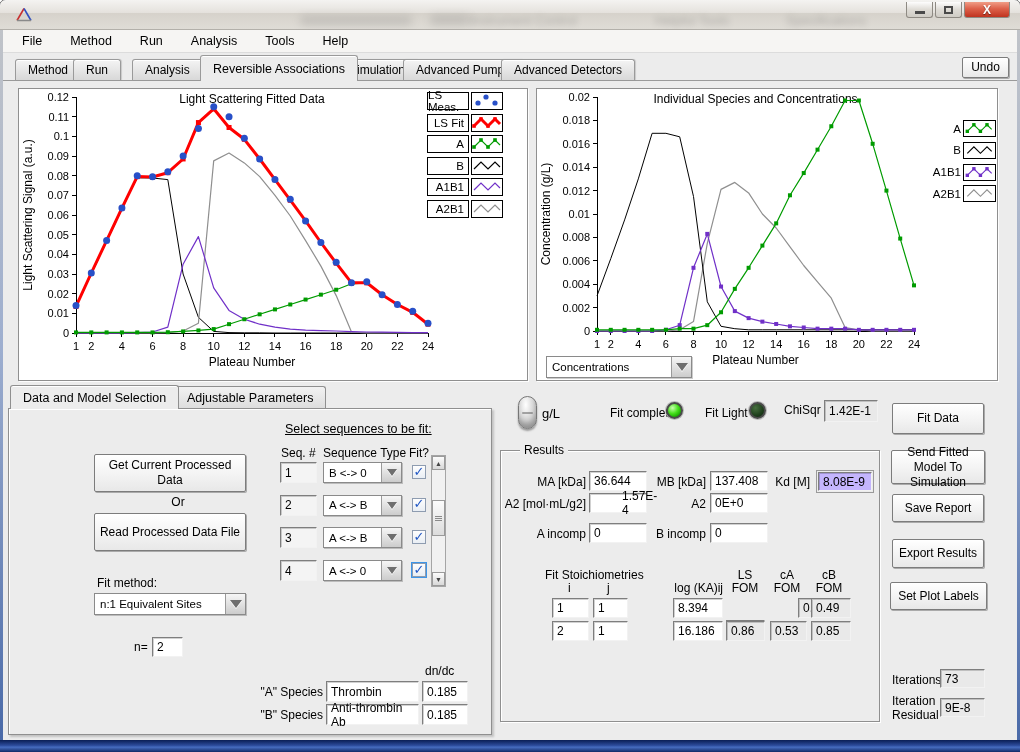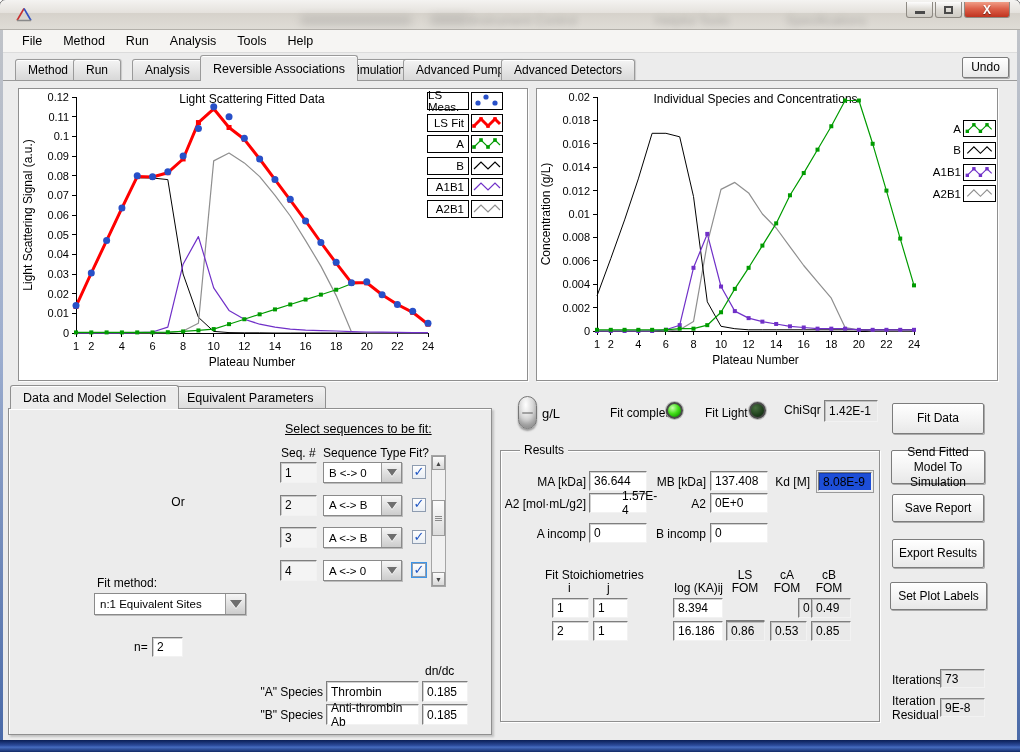--- a/index.html
+++ b/index.html
@@ -10,33 +10,33 @@
   .title-text{position:absolute;left:36px;top:7px;font-size:19px;color:#1a1a1a;margin-top:40px;}
   .logo{position:absolute;left:16px;top:7px;width:16px;height:15px;}
   .ghost{position:absolute;top:13px;font-size:13px;color:#4a4a4a;filter:blur(3px);opacity:.32;white-space:nowrap;}
   .smudge{position:absolute;background:#6a6a6a;filter:blur(4px);opacity:.22;border-radius:4px;}
   .winbtns{position:absolute;top:2px;right:10px;display:flex;gap:2px;}
   .wbtn{height:16px;width:27px;border:1px solid #8e8a83;border-top:none;border-radius:0 0 3px 3px;background:linear-gradient(#fdfdfd,#dedbd5 50%,#cfccc5);display:flex;align-items:center;justify-content:center;}
   .wbtn.close{width:46px;background:linear-gradient(#f09d86,#dd614a 45%,#c03420);}
   .glyph-min{width:10px;height:3px;background:#4a4a4a;margin-top:6px;}
   .glyph-max{width:9px;height:8px;border:2px solid #4a4a4a;}
   .glyph-x{color:#fff;font-weight:bold;font-size:12px;line-height:1;text-shadow:0 1px 1px rgba(0,0,0,.5);}
-  .menubar{position:absolute;left:1px;top:30px;width:1018px;height:23px;background:#f6f5f3;border-bottom:1px solid #dcdcdc;display:flex;align-items:center;padding-left:12px;gap:3px;}
+  .menubar{position:absolute;left:1px;top:30px;width:1018px;height:23px;background:#f6f5f3;border-bottom:1px solid #dcdcdc;display:flex;align-items:center;padding-left:12px;gap:10px;}
   .menu-item{padding:2px 9px;font-size:12.5px;}
   .tabrow{position:absolute;left:1px;top:53px;width:1018px;height:28px;background:#ececec;}
   .tabline{position:absolute;left:0;top:27px;width:100%;height:1px;background:#9a9a9a;}
   .mtab{position:absolute;top:6px;height:21px;padding:2px 12px;border:1px solid #9a9a9a;border-bottom:none;border-radius:3px 3px 0 0;background:linear-gradient(#f4f4f4,#d8d8d8);box-shadow:inset 0 1px 0 #fff,1px 0 1px rgba(0,0,0,.15);font-size:12px;display:flex;align-items:center;z-index:1;}
   .mtab.active{top:2px;height:26px;background:#ececec;z-index:3;font-size:12.5px;box-shadow:inset 0 1px 0 #fff;}
   .undo-btn{position:absolute;right:10px;top:4px;width:47px;height:21px;z-index:2;}
   
   .btn{background:linear-gradient(#ffffff,#f3f3f3 55%,#e8e8e8);border:1px solid #7c7c7c;border-radius:2px;box-shadow:1px 1px 0 rgba(0,0,0,.28),inset 0 1px 0 #fff;display:flex;align-items:center;justify-content:center;text-align:center;font-size:12px;line-height:1.25;cursor:default;}
   .input,.indicator{border:1px solid;border-color:#7e7e7e #f2f2f2 #f2f2f2 #7e7e7e;box-shadow:inset 1px 1px 0 rgba(0,0,0,.18);font-size:12px;padding:1px 4px;display:flex;align-items:center;}
   .input{background:#fff;}
   .indicator{background:#e9e9e9;}
-  .kd{outline:1px solid #9a9a9a;outline-offset:1px;background:#1d4ed8;text-align:center;}
+  .kd{outline:1px solid #9a9a9a;outline-offset:1px;background:#c4b5fd;text-align:center;}
   .lbl{position:absolute;white-space:nowrap;}
   .r{text-align:right;}
   .ring{position:absolute;background:#fff;border:1px solid #8a8a8a;box-shadow:1px 1px 0 rgba(0,0,0,.2),inset 0 1px 0 #fff;display:flex;align-items:center;}
   .ring .txt{flex:1;padding:0 5px;font-size:11.5px;white-space:nowrap;overflow:hidden;}
   .ring .arr{width:20px;align-self:stretch;border-left:1px solid #9a9a9a;background:linear-gradient(#f6f6f6,#cccccc);display:flex;align-items:center;justify-content:center;}
   .tri{width:0;height:0;border-left:6px solid transparent;border-right:6px solid transparent;border-top:8px solid #6e6e6e;filter:drop-shadow(0 1px 0 #fff);}
   .chk{position:absolute;width:14px;height:14px;background:linear-gradient(#fefefe,#e9eef4);border:1px solid #8e9cb0;display:flex;align-items:center;justify-content:center;}
   .chk .mark{color:#2157c4;font-weight:bold;font-size:13px;line-height:1;margin-top:-2px;}
   .chk.focused{box-shadow:0 0 0 1px #3d95e8;}
   .led{position:absolute;border-radius:50%;border:2px solid #4a4a4a;box-shadow:0 0 0 1px #b9b9b9;}
@@ -418,28 +418,36 @@
             <rect x="0.19999999999999996" y="9.2" width="3.6" height="3.6" fill="#7030c8"></rect>
             <rect x="7.2" y="2.2" width="3.6" height="3.6" fill="#7030c8"></rect>
             <rect x="14.2" y="9.2" width="3.6" height="3.6" fill="#7030c8"></rect>
             <rect x="21.2" y="2.2" width="3.6" height="3.6" fill="#7030c8"></rect>
           </svg></div>
         <div class="legend-row-label" style="left:384px;top:96.4px;width:40px;height:17px;">A2B1</div>
         <div class="legend-swatch" style="left:426px;top:96.4px;width:33px;height:17px;"><svg width="100%" height="100%" viewBox="0 0 30 16">
             <polyline points="2,11 9,4 16,11 23,4 28,9" fill="none" stroke="#8f8f8f" stroke-width="1.2"></polyline>
           </svg></div>
       </div>
+    <div class="ring" style="left:9px;top:267px;width:146px;height:22px;">
+      <span class="txt">Concentrations</span>
+      <span class="arr">
+          <span class="tri"></span>
+        </span>
+    </div>
   </div>
 
   <div style="position:absolute;left:8px;top:385px;width:486px;height:353px;">
     <div class="ptab active" style="left:2px;top:0;z-index:2;">Data and Model Selection</div>
-    <div class="ptab" style="left:166px;top:1px;">Equivalent Parameters</div>
+    <div class="ptab" style="left:166px;top:1px;">Adjustable Parameters</div>
     <div class="ptab-body" style="left:0;top:23px;width:484px;height:327px;"></div>
 
+    <div class="btn" style="position:absolute;left:86px;top:69px;width:152px;height:38px;">Get Current Processed Data</div>
     <div class="lbl" style="left:150px;top:110px;width:40px;text-align:center;">Or</div>
+    <div class="btn" style="position:absolute;left:86px;top:128px;width:152px;height:38px;">Read Processed Data File</div>
 
     <div class="lbl" style="left:89px;top:191px;text-align:right;">Fit method:</div>
     <div class="ring" style="left:86px;top:208px;width:152px;height:22px;">
       <span class="txt">n:1 Equivalent Sites</span>
       <span class="arr">
           <span class="tri"></span>
         </span>
     </div>
 
     <div class="lbl" style="left:126px;top:255px;">n=</div>

